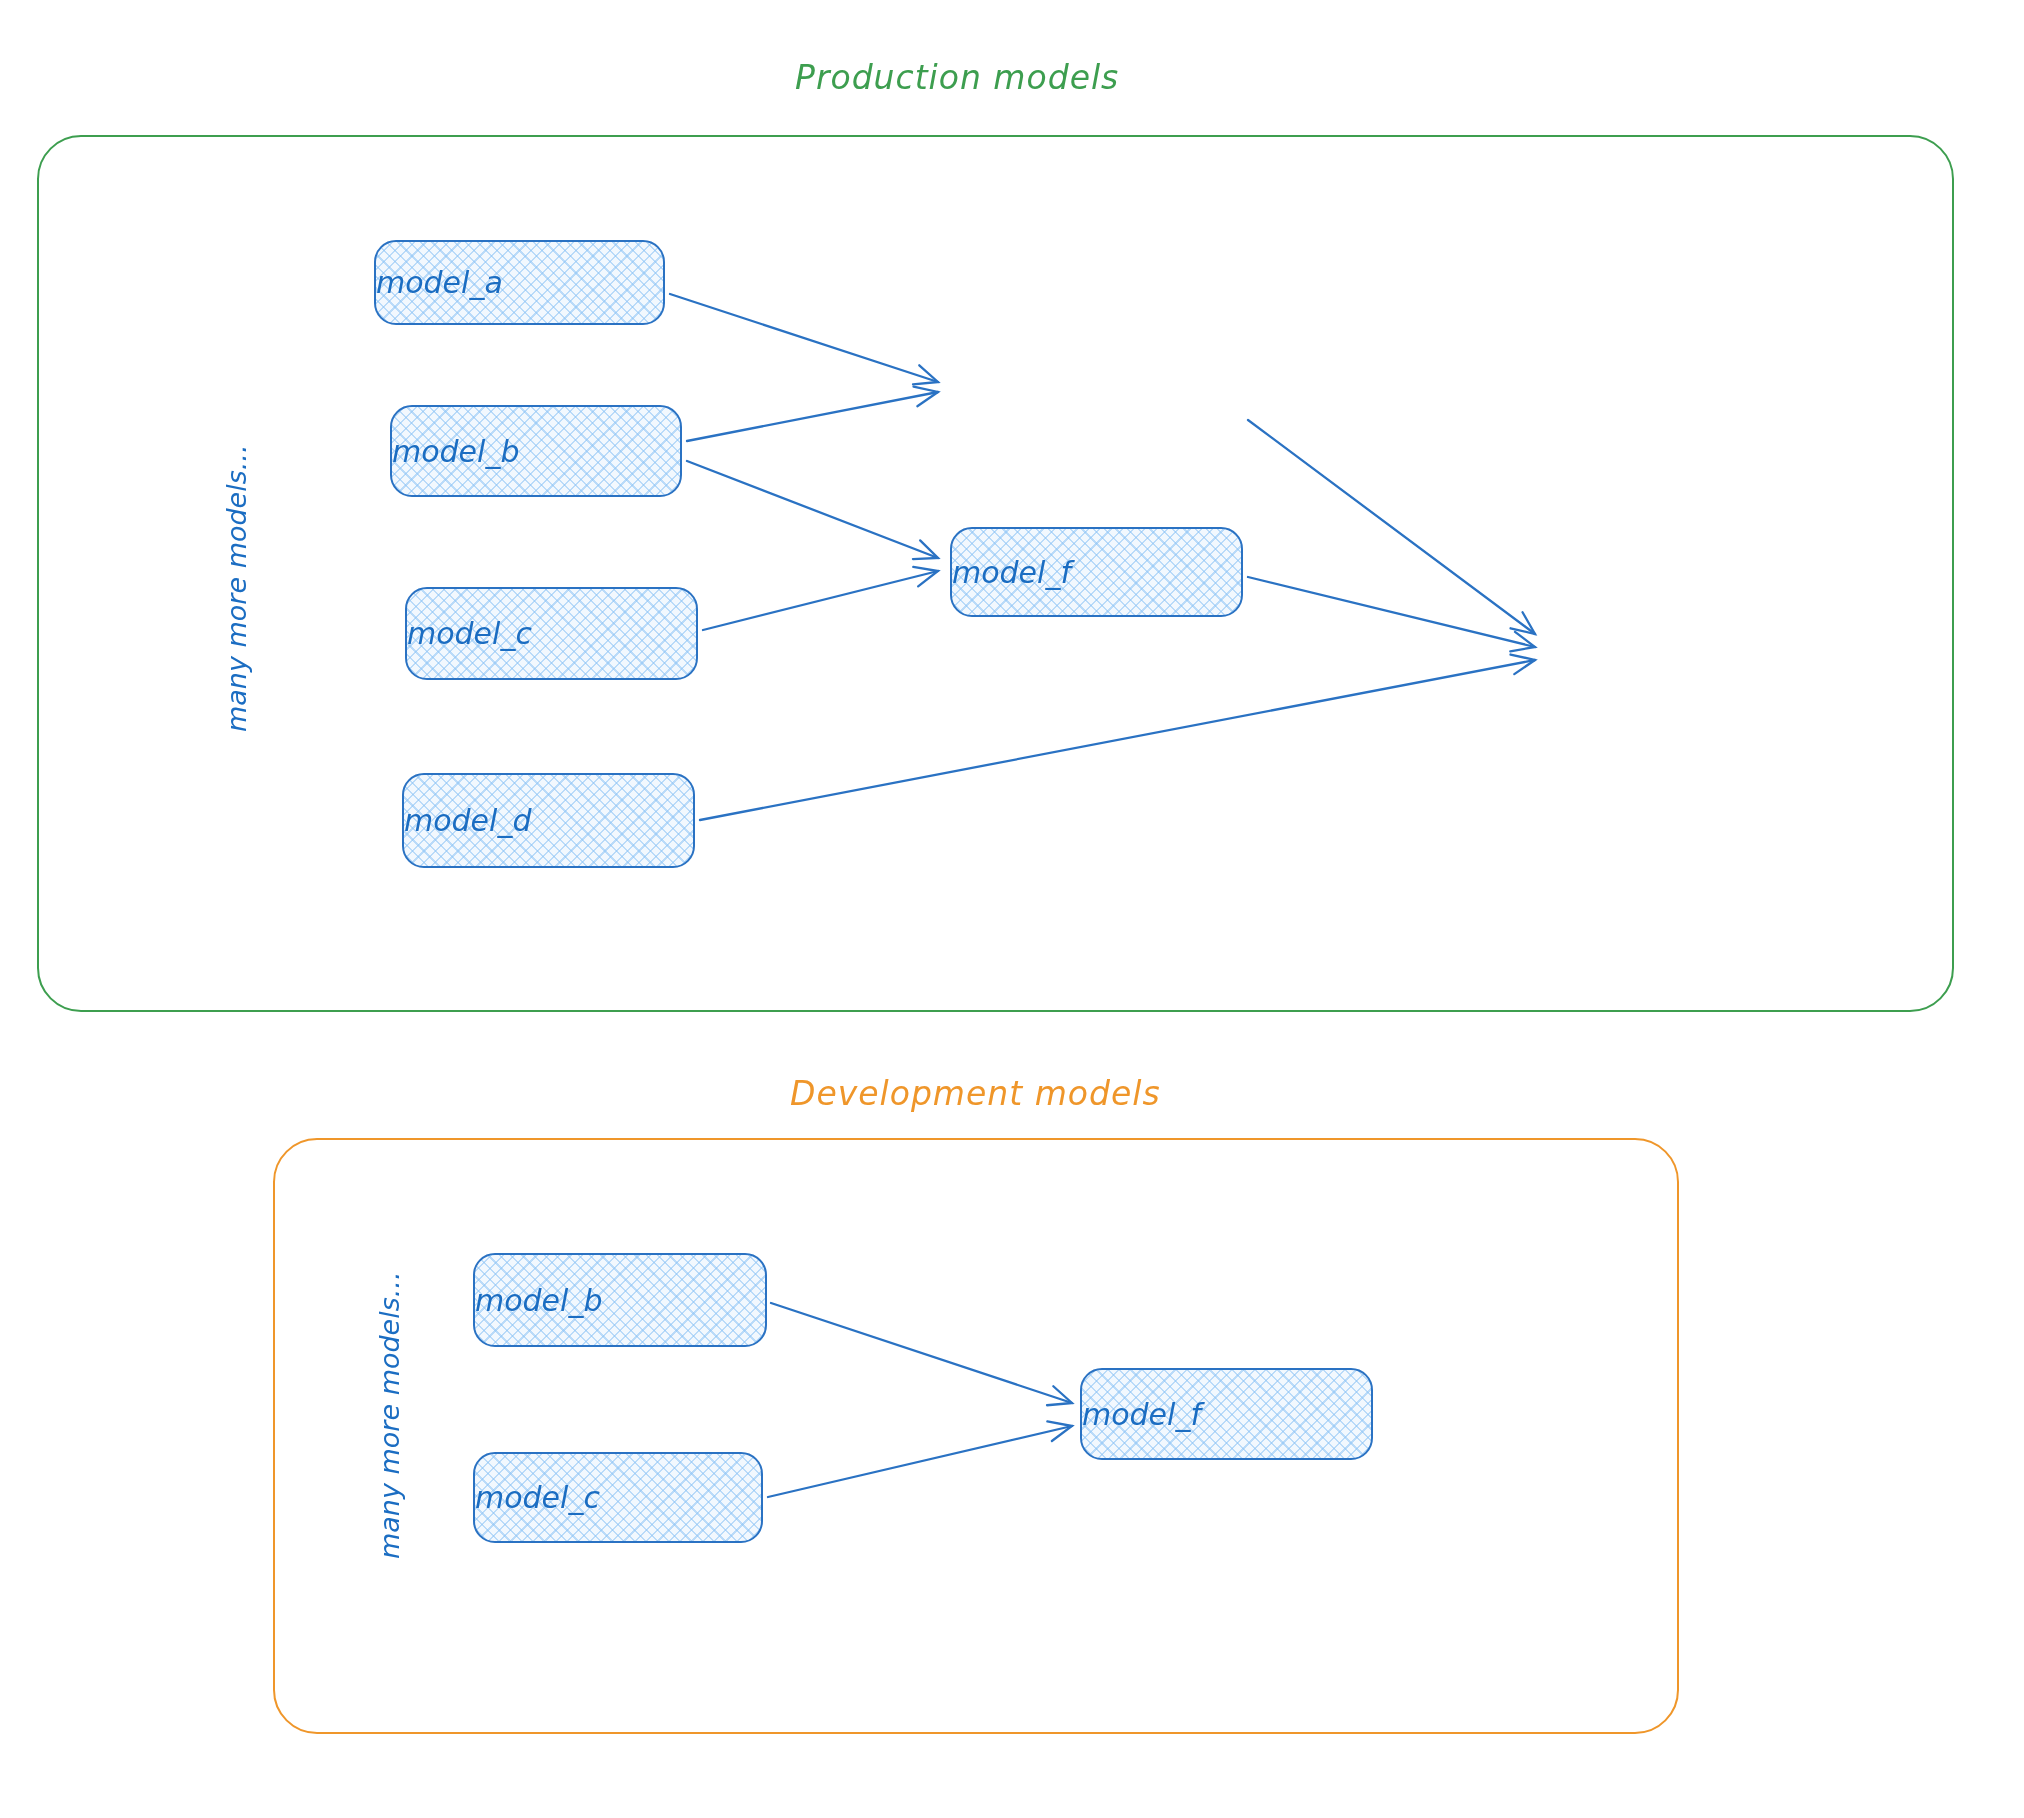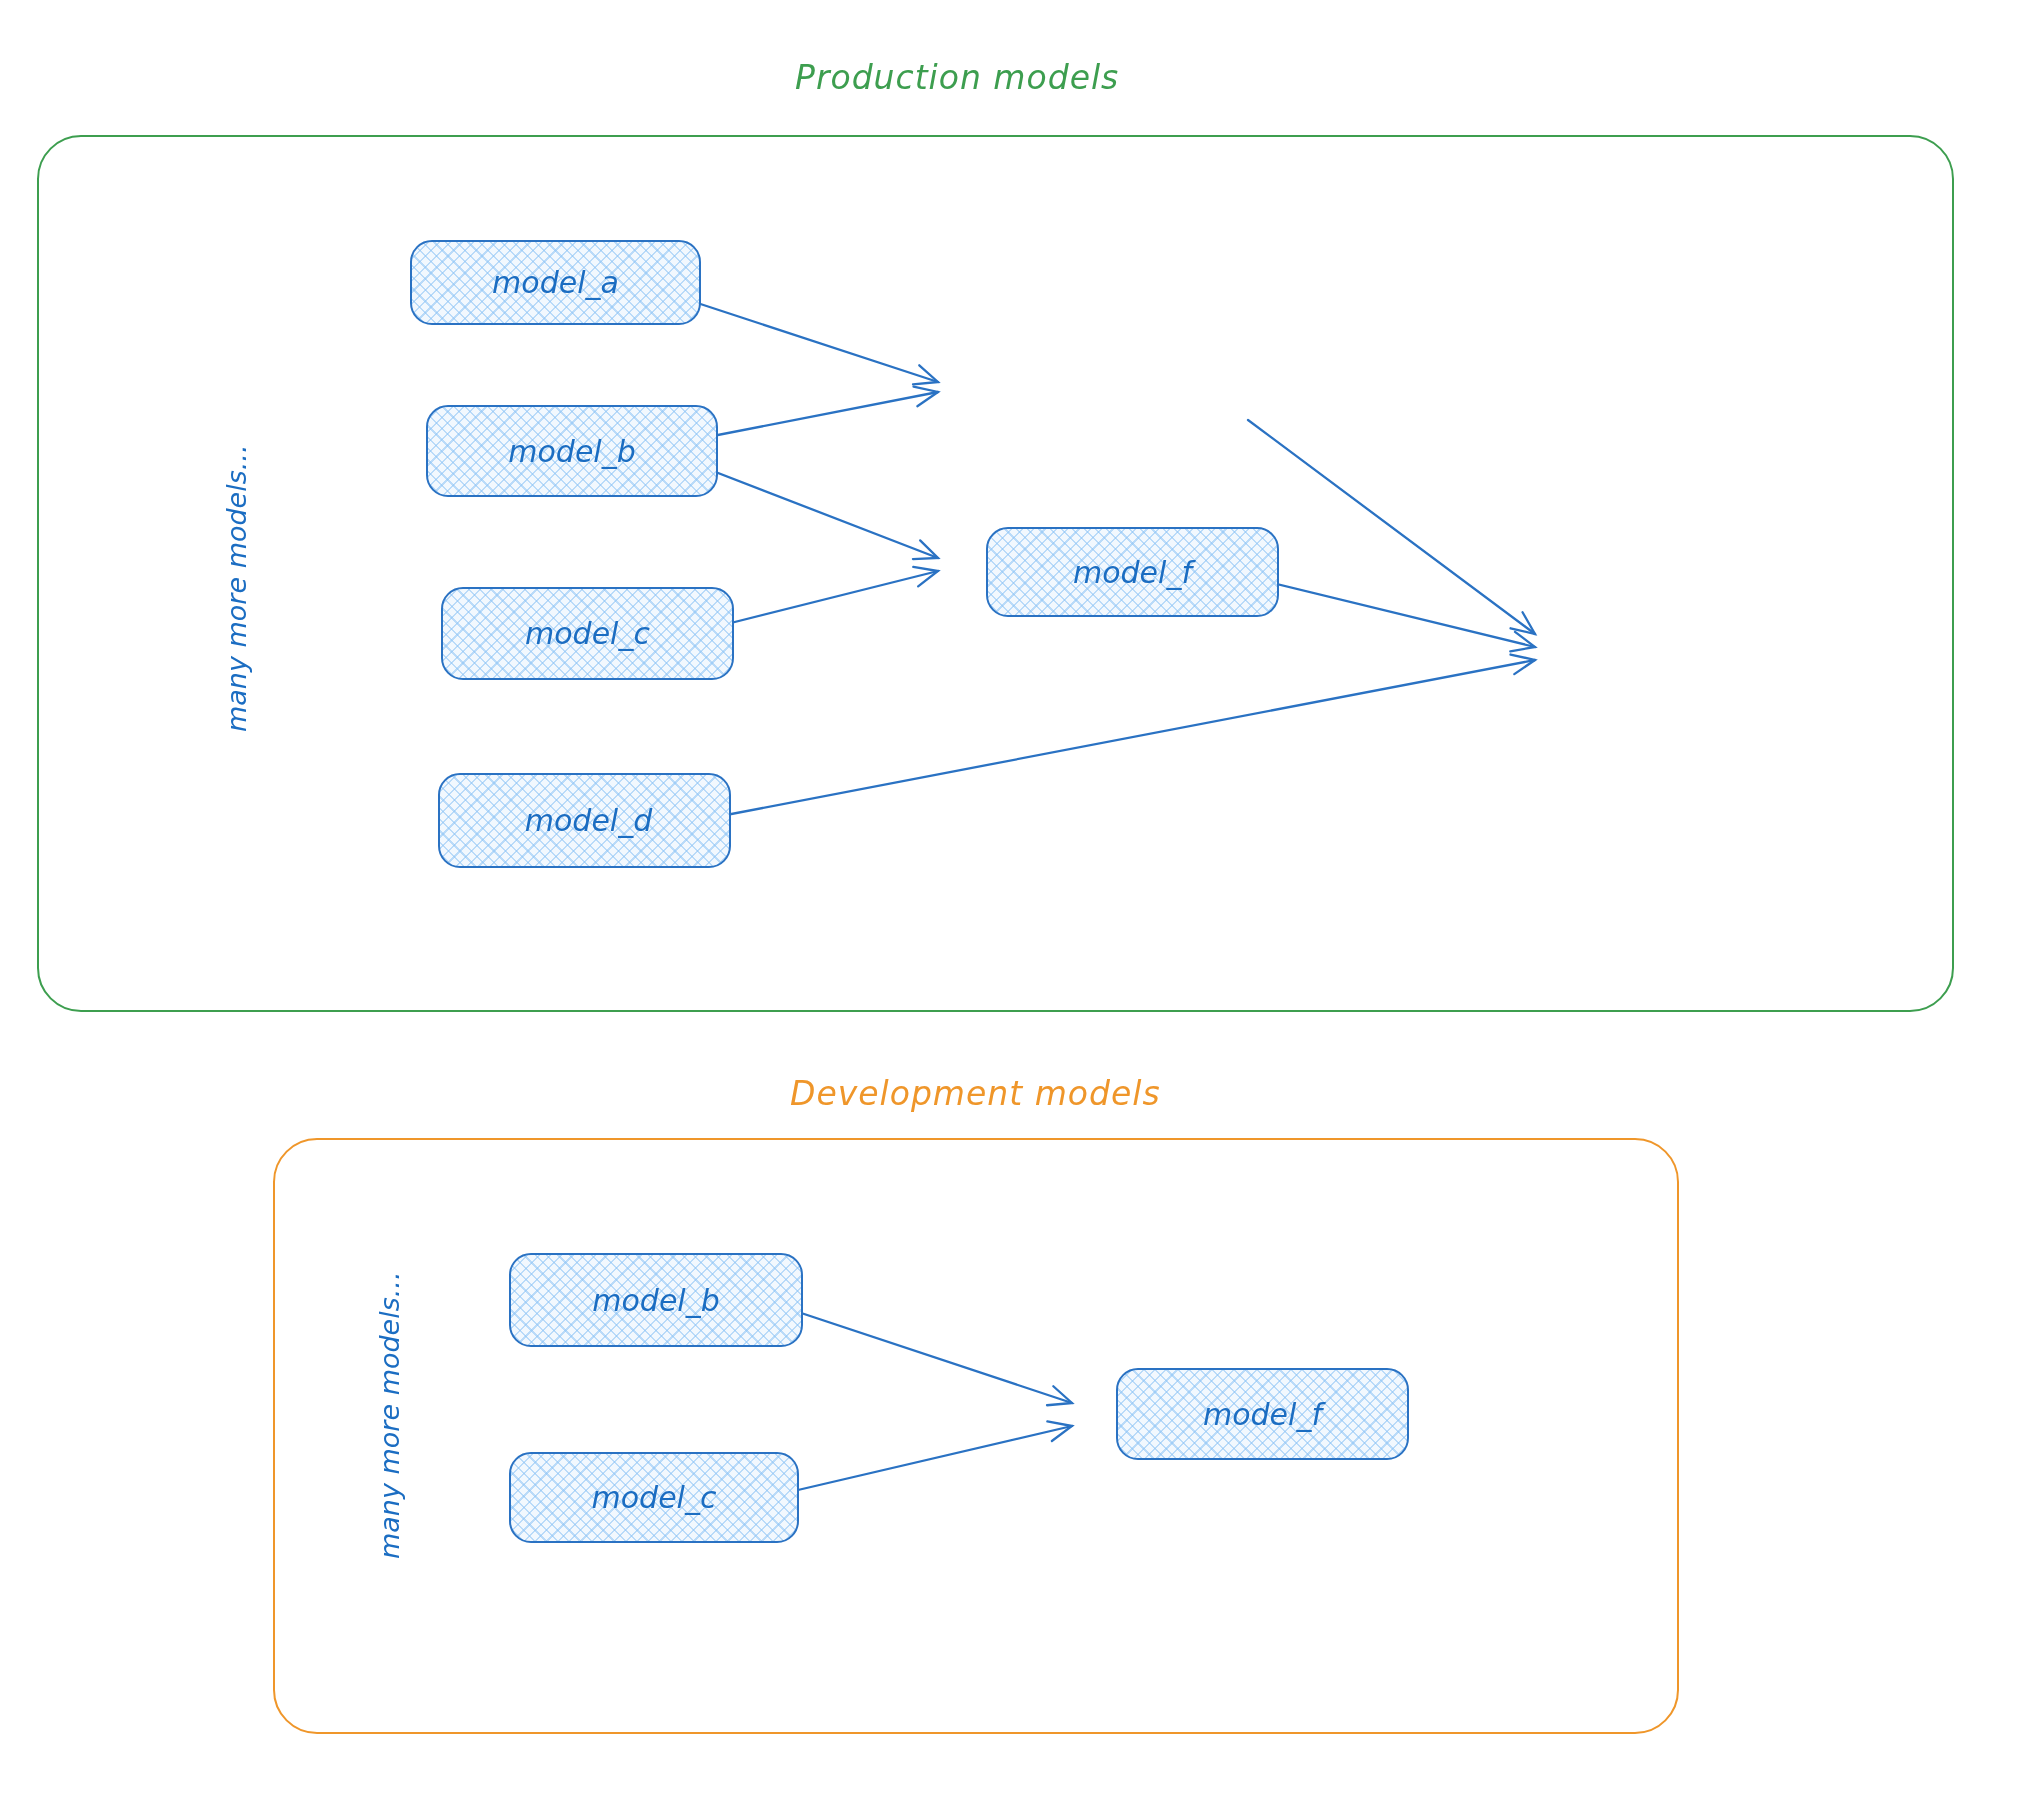--- a/index.html
+++ b/index.html
@@ -37,21 +37,21 @@
   .frame-orange{border:2.5px solid var(--orange);}
   .node{
     position:absolute;
     box-sizing:border-box;
     border:2.4px solid var(--blue-border);
     border-radius:22px;
     background:
       repeating-linear-gradient(45deg,  var(--hatch) 0 1.6px, transparent 1.6px 8px),
       repeating-linear-gradient(-45deg, var(--hatch) 0 1.6px, transparent 1.6px 8px),
       var(--node-bg);
-    display:flex;align-items:center;justify-content:center;margin-left:36px;
+    display:flex;align-items:center;
   }
   .node-label{
     color:var(--blue);
     font-size:30px;
     font-style:italic;
     white-space:nowrap;
     text-shadow:0 0 2px #ffffffcc;
   }
   .side-label{
     position:absolute;
@@ -108,21 +108,21 @@
 
   <div class="node" style="left:374px;top:240px;width:291px;height:85px;">
     <span class="node-label">model_a</span>
   </div>
   <div class="node" style="left:390px;top:405px;width:292px;height:92px;">
     <span class="node-label">model_b</span>
   </div>
   <div class="node" style="left:405px;top:587px;width:293px;height:93px;">
     <span class="node-label">model_c</span>
   </div>
-  <div class="node" style="left:402px;top:773px;width:293px;height:95px;padding-left:8px;">
+  <div class="node" style="left:402px;top:773px;width:293px;height:95px;">
     <span class="node-label">model_d</span>
   </div>
   <div class="node" style="left:950px;top:527px;width:293px;height:90px;">
     <span class="node-label">model_f</span>
   </div>
 
   <div class="node" style="left:473px;top:1253px;width:294px;height:94px;">
     <span class="node-label">model_b</span>
   </div>
   <div class="node" style="left:473px;top:1452px;width:290px;height:91px;">

